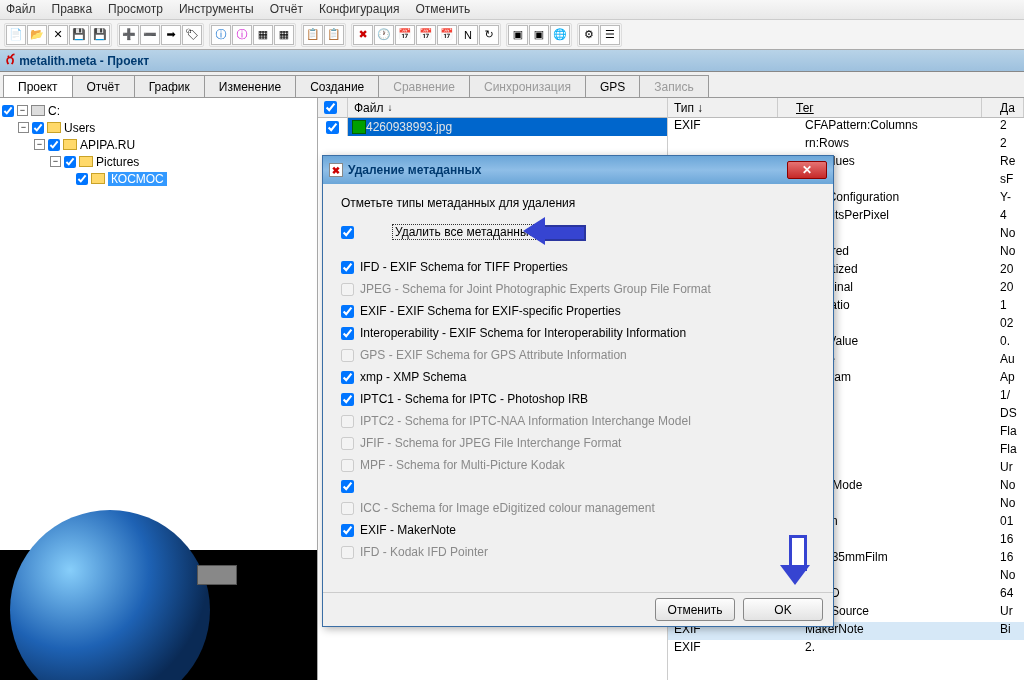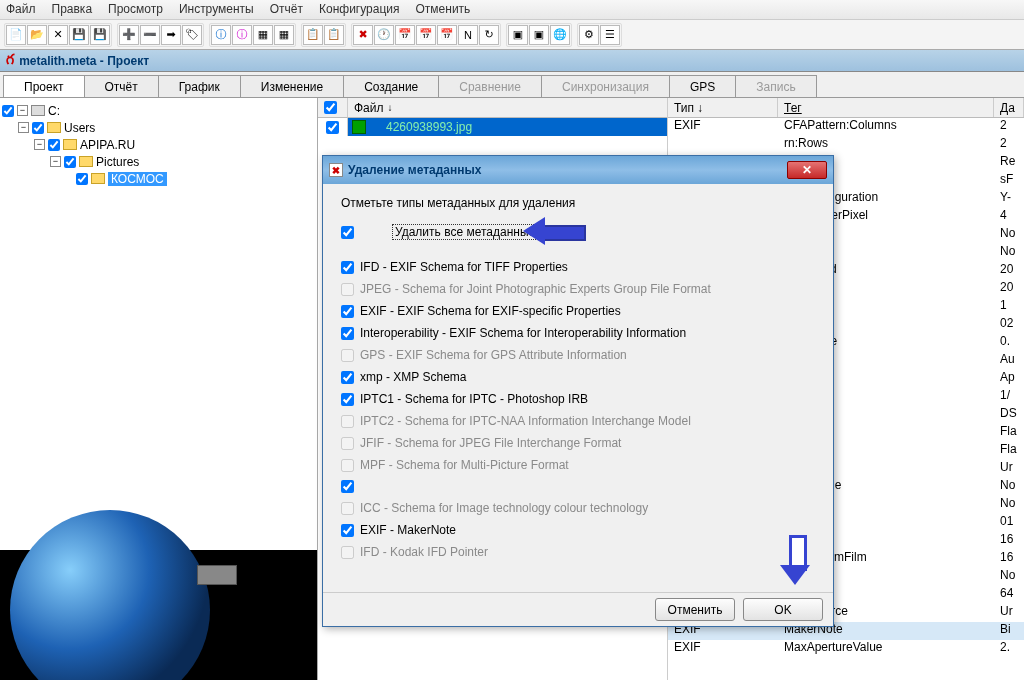--- a/index.html
+++ b/index.html
@@ -6,47 +6,47 @@
 body { background: #f0f0f0; overflow: hidden; width: 1024px; height: 680px; position: relative; }
 .menubar { background: linear-gradient(#f7f7f7,#e8e8e8); height: 20px; display: flex; gap: 16px; padding: 2px 6px; border-bottom: 1px solid #ccc; }
 .menubar span { color: #333; cursor: pointer; }
 .toolbar { height: 30px; background: #f4f4f4; border-bottom: 1px solid #aaa; display: flex; align-items: center; padding: 2px 4px; gap: 2px; }
 .tb-group { display: flex; gap: 1px; border: 1px solid #ddd; padding: 1px; border-radius: 2px; margin-right: 3px; }
 .tb-btn { width: 20px; height: 20px; background: #fefefe; border: 1px solid #bbb; display: flex; align-items: center; justify-content: center; font-size: 11px; cursor: pointer; }
 .tag-select { width: 190px; height: 21px; border: 1px solid #7a7a7a; background: #fff; display: flex; align-items: center; padding: 0 4px; justify-content: space-between; margin-left: 4px;}
 .tag-select .arrow { font-size: 9px; }
 .doc-title { background: linear-gradient(#b8d3e8,#9ec1de); height: 22px; display: flex; align-items: center; padding: 0 6px; border-bottom: 1px solid #888; color: #003a70; font-weight: bold; gap:5px;}
 .tabs { background: #f0f0f0; height: 26px; display: flex; gap: 0; border-bottom: 1px solid #999; padding-top: 3px; padding-left: 3px;}
-.tab { padding: 4px 20px; border: 1px solid #999; border-bottom: none; background: #ececec; cursor: pointer; margin-right: -1px; }
+.tab { padding: 4px 14px; border: 1px solid #999; border-bottom: none; background: #ececec; cursor: pointer; margin-right: -1px; }
 .tab.active { background: #fff; }
 .tab.disabled { color: #9a9a9a; }
 .workspace { display: flex; height: calc(680px - 20px - 30px - 22px - 26px); }
 .sidebar { width: 318px; background: #fff; border-right: 1px solid #aaa; display: flex; flex-direction: column; }
 .tree { flex: 1; padding: 4px 2px; overflow: auto; font-size: 12px; }
 .tree-row { display: flex; align-items: center; gap: 3px; height: 17px; white-space: nowrap;}
 .tree-row input { width: 12px; height: 12px;}
 .minus-box { width: 11px; height: 11px; border: 1px solid #888; display: inline-flex; align-items: center; justify-content: center; font-size: 9px; line-height: 1; background: #fff; }
 .folder-icon { width: 14px; height: 11px; background: #ffd96a; border: 1px solid #c9a227; display:inline-block; }
 .drive-icon { width: 14px; height: 11px; background: #ddd; border: 1px solid #888; display:inline-block;}
 .tree .sel { background: #3399ff; color: #fff; padding: 0 3px;}
 .preview { height: 130px; background: #000; margin-top: auto; position: relative; }
 .earth { position: absolute; left: 10px; bottom: -30px; width: 200px; height: 200px; border-radius: 50%; background: radial-gradient(circle at 30% 30%, #87cefa 0%, #1e62b4 40%, #0a2a55 70%);}
 .preview .sat { position:absolute; top:15px; right:80px; width:40px; height:20px; background:#888; border:1px solid #555;}
 .main { flex: 1; background: #fff; position: relative; display:flex; }
 .file-col { width: 350px; border-right: 1px solid #ccc; }
 .col-header { height: 20px; background: #f0f0f0; border-bottom: 1px solid #bbb; display:flex; align-items:center; padding:0 6px; gap:4px;}
 .col-header .sort { font-size: 10px;}
 .chk-cell { width: 30px; border-right:1px solid #ccc; text-align:center;}
-.file-row { height: 18px; display: flex; align-items: center; background: #0066cc; color: #86efac; padding: 0 4px; gap:20px; }
+.file-row { height: 18px; display: flex; align-items: center; background: #0066cc; color: #e5e5e5; padding: 0 4px; gap:0; }
 .file-row .ok-box { width: 14px; height: 14px; background: #00a000; border:1px solid #006000;}
 .exif-panel { flex: 1; }
-.exif-headers { height: 20px; background: #f0f0f0; border-bottom: 1px solid #bbb; display: flex; }
+.exif-headers { height: 20px; background: #f0f0f0; border-bottom: 1px solid #bbb; display: flex; gap: 12px; }
 .exif-headers > div { padding: 2px 6px; border-right: 1px solid #ccc; display:flex; align-items:center; gap:3px;}
 .eh-tip { width: 110px; } .eh-ter { flex: 1; text-decoration: underline; } .eh-da { width: 30px; }
-.exif-row { height: 18px; display: flex; padding: 0; }
+.exif-row { height: 18px; display: flex; padding: 0; gap: 21px; }
 .exif-row > div { padding: 0 6px; overflow: hidden; white-space: nowrap;}
 .exif-row .ct { width: 110px; } .exif-row .cter { flex: 1; } .exif-row .cda { width: 30px; }
 .exif-row.sel { background: #d6e8f7; }
 
 .modal { position: absolute; left: 322px; top: 155px; width: 512px; height: 472px; background: #f0f0f0; border: 1px solid #3a6ea5; box-shadow: 2px 2px 8px rgba(0,0,0,0.3); display: flex; flex-direction: column; }
 .modal-title { height: 28px; background: linear-gradient(#6ba6d8,#8fbee7 50%,#6ba6d8); display: flex; align-items: center; padding: 0 6px; color: #003a70; font-weight: bold; gap:5px;}
 .modal-title .x-icon { width:14px; height:14px; background:#fff; border:1px solid #888; display:inline-flex; align-items:center; justify-content:center; color:#c00; font-size:10px;}
 .modal-close { margin-left: auto; width: 40px; height: 18px; background: linear-gradient(#e57373,#c62828); border: 1px solid #8b0000; border-radius: 2px; color: #fff; display:flex; align-items:center; justify-content:center; font-weight:bold; cursor:pointer;}
 .modal-body { flex: 1; padding: 12px 18px 6px; }
 .modal-body .inst { margin-bottom: 14px; }
@@ -351,21 +351,20 @@
             <div class="cter">LightSource</div>
             <div class="cda">Ur</div>
           </div>
           <div class="exif-row sel">
             <div class="ct">EXIF</div>
             <div class="cter">MakerNote</div>
             <div class="cda">Bi</div>
           </div>
           <div class="exif-row">
             <div class="ct">EXIF</div>
-            <div class="cter">MaxApertureValue</div>
             <div class="cda">2.</div>
           </div>
         </div>
     </div>
   </div>
 </div>
 
 <div class="modal">
   <div class="modal-title">
     <span class="x-icon">✖</span>
@@ -410,28 +409,28 @@
         <div class="chk-line disabled">
           <input type="checkbox" disabled="" style="">
           <span>IPTC2 - Schema for IPTC-NAA Information Interchange Model</span>
         </div>
         <div class="chk-line disabled">
           <input type="checkbox" disabled="" style="">
           <span>JFIF - Schema for JPEG File Interchange Format</span>
         </div>
         <div class="chk-line disabled">
           <input type="checkbox" disabled="" style="">
-          <span>MPF - Schema for Multi-Picture Format</span>
-        </div>
-        <div class="chk-line">
-          <input type="checkbox" checked="" style="">
-        </div>
-        <div class="chk-line disabled">
-          <input type="checkbox" disabled="" style="">
-          <span>ICC - Schema for Image technology colour technology</span>
+          <span>MPF - Schema for Multi-Picture Kodak</span>
+        </div>
+        <div class="chk-line">
+          <input type="checkbox" checked="" style="">
+        </div>
+        <div class="chk-line disabled">
+          <input type="checkbox" disabled="" style="">
+          <span>ICC - Schema for Image eDigitized colour management</span>
         </div>
         <div class="chk-line">
           <input type="checkbox" checked="" style="">
           <span>EXIF - MakerNote</span>
         </div>
         <div class="chk-line disabled">
           <input type="checkbox" disabled="" style="">
           <span>IFD - Kodak IFD Pointer</span>
         </div>
       </div>

